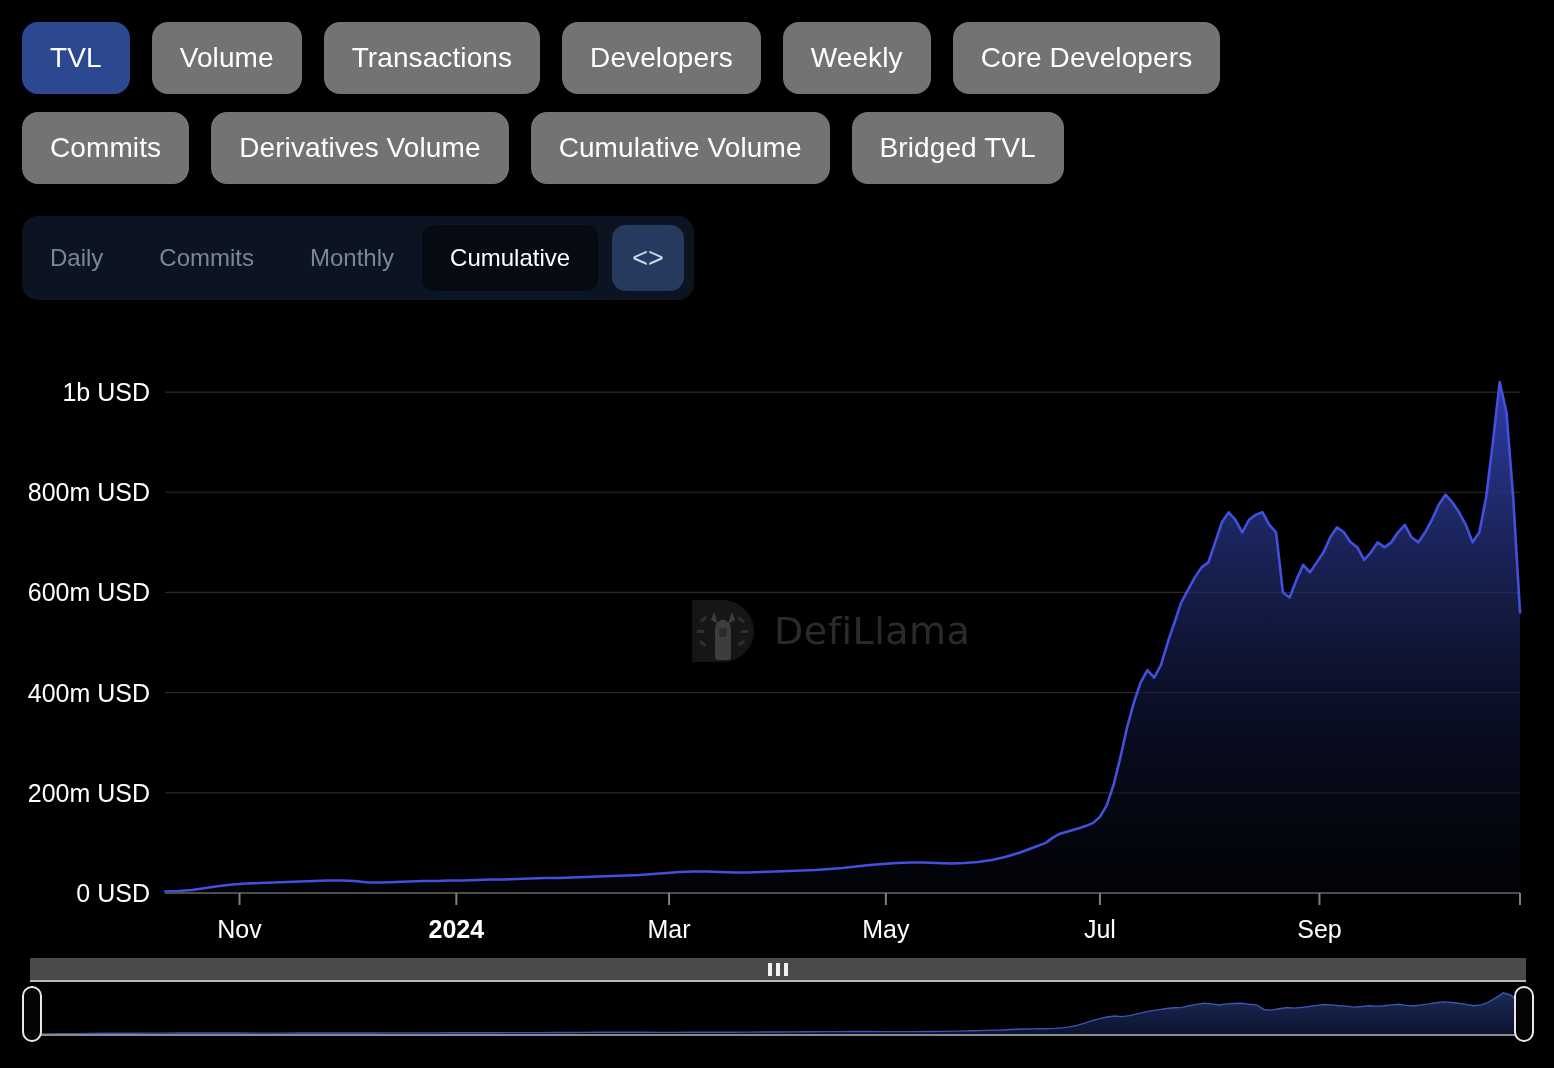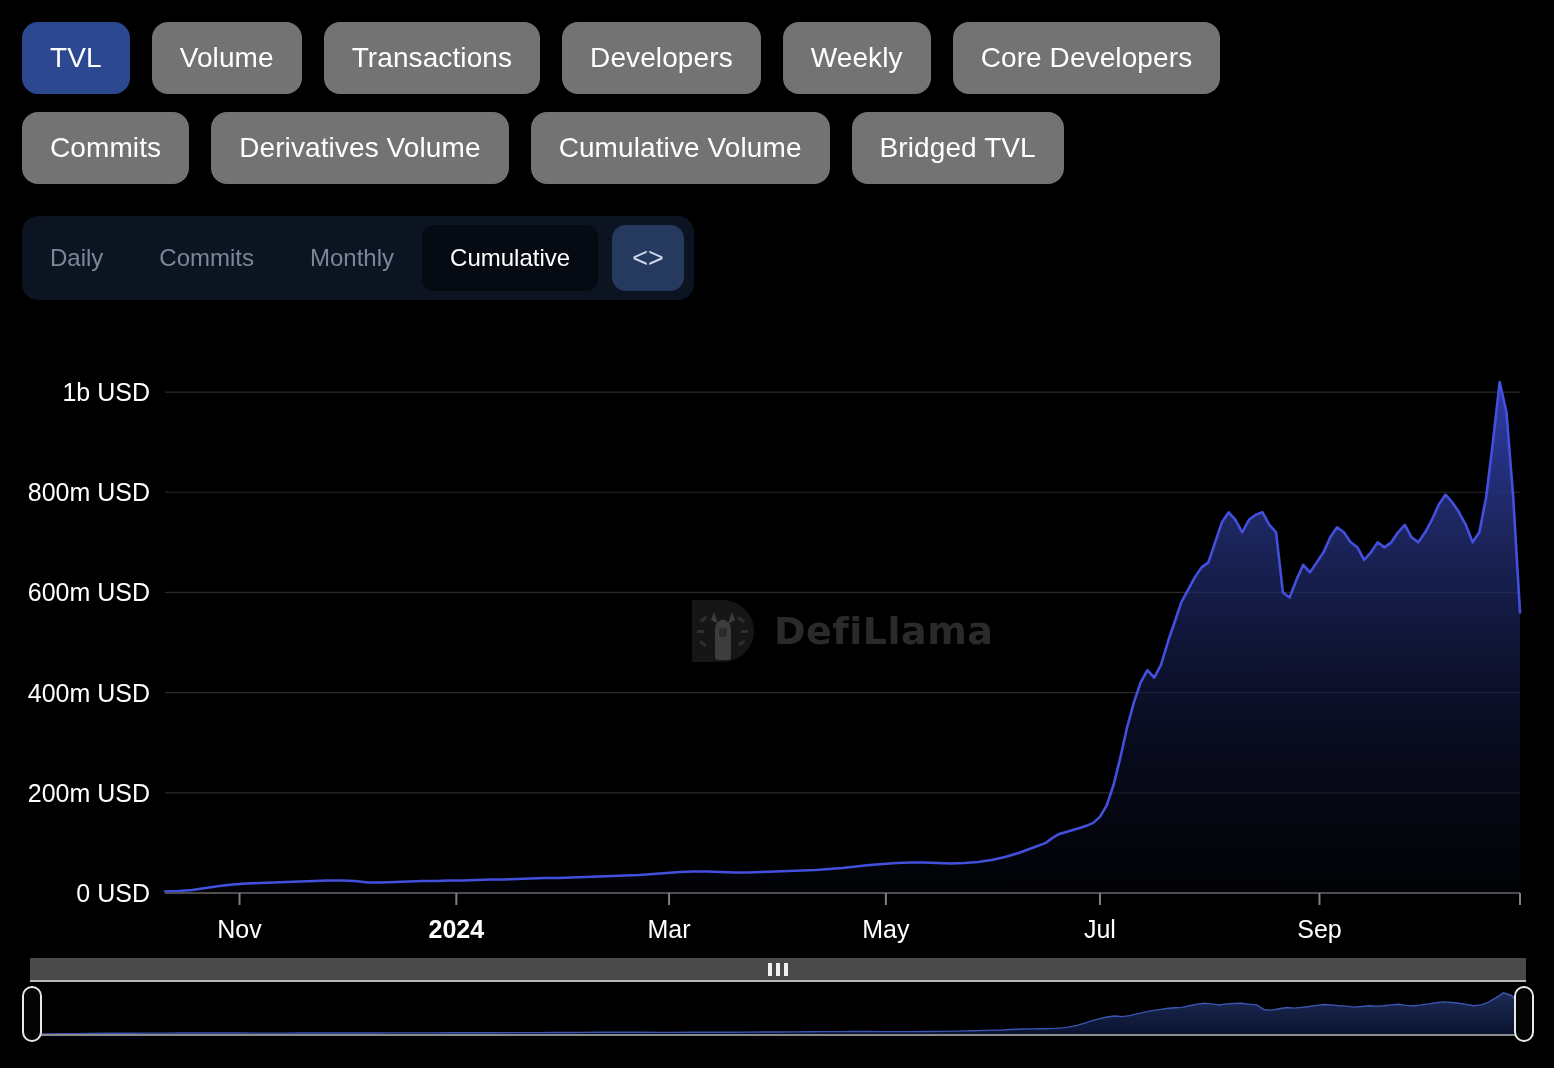--- a/index.html
+++ b/index.html
@@ -69,21 +69,21 @@
   .axisline { stroke: #4d4d4d; stroke-width: 2; }
   .tickmark { stroke: #808080; stroke-width: 2; }
 
   
   .watermark {
     position: absolute; left: 688px; top: 596px;
     display: flex; align-items: center; gap: 16px;
     opacity: .30; pointer-events: none;
   }
   .wm-text {
-    color: #8c8c8c; font-size: 38px; font-weight: bold;
+    color: #8c8c8c; font-size: 38px; font-weight: normal;
     letter-spacing: .5px; font-family: "DejaVu Sans", sans-serif;
   }
 
   
   .brush { position: absolute; left: 22px; top: 958px; width: 1512px; height: 88px; }
   .brush-bar {
     position: absolute; left: 8px; top: 0; width: 1496px; height: 24px;
     background: #4a4a4a; border-bottom: 2px solid #b9b9b9;
     display: flex; align-items: center; justify-content: center; gap: 4px;
     cursor: grab;

